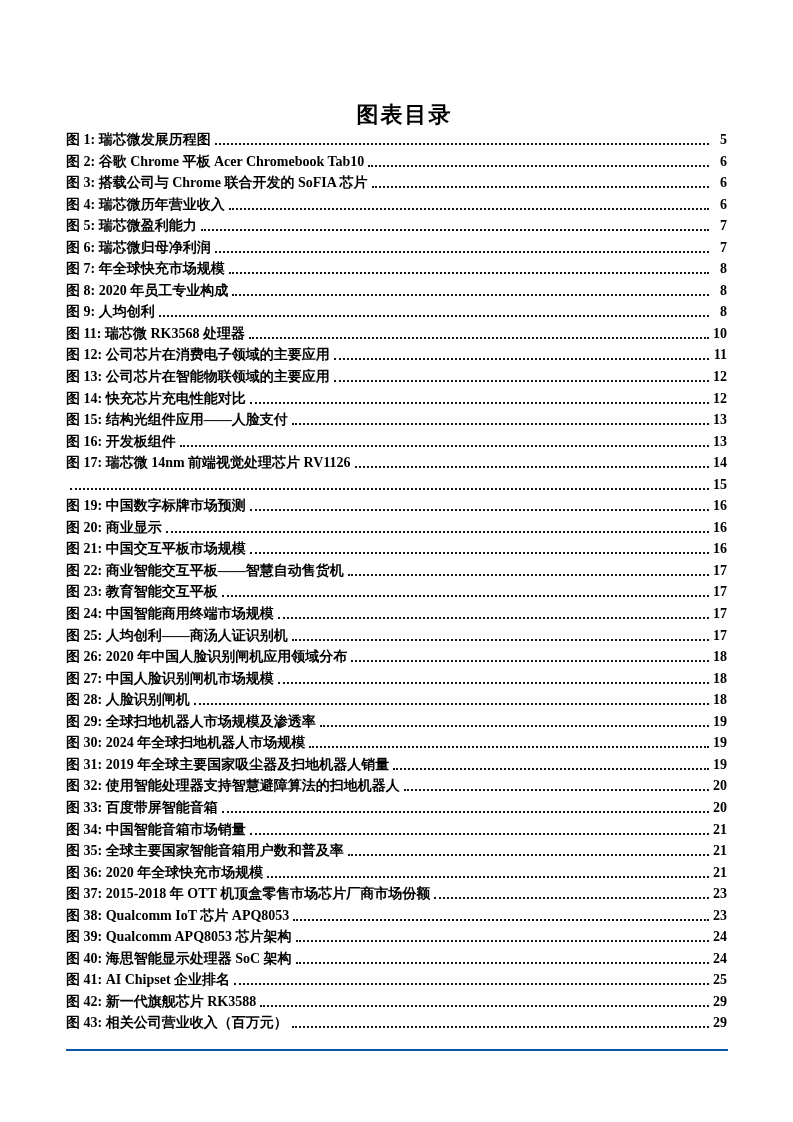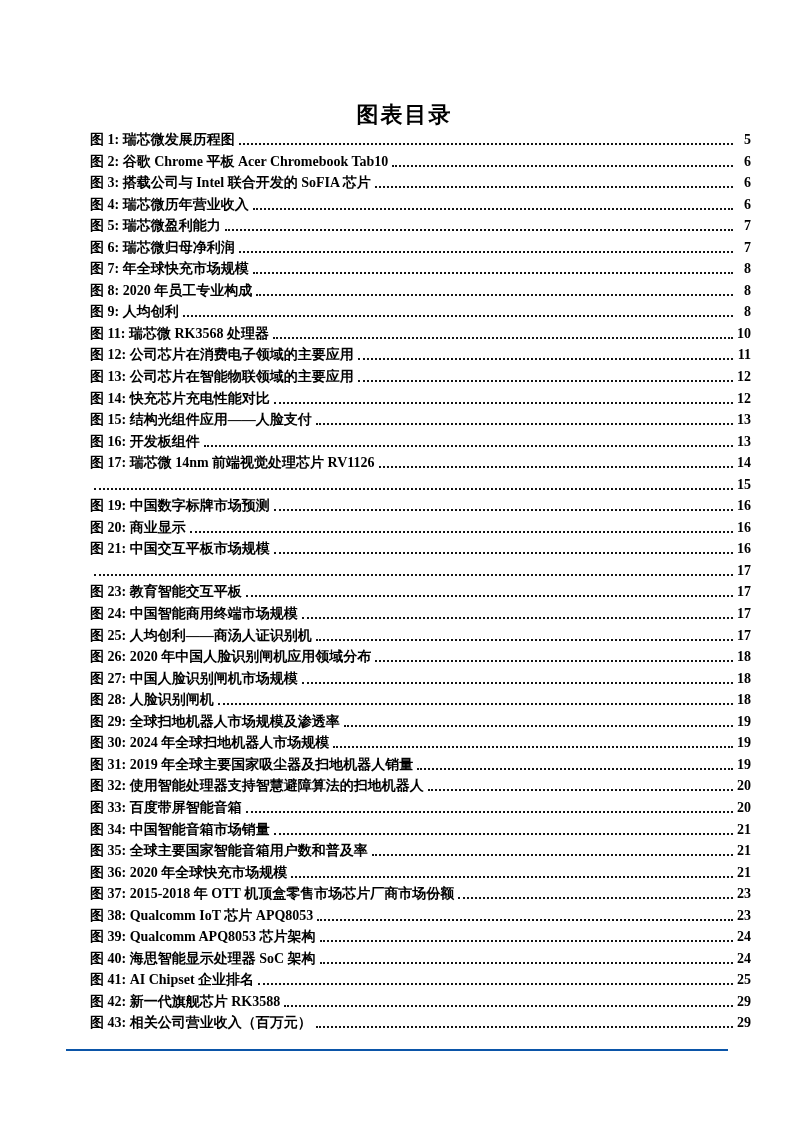--- a/index.html
+++ b/index.html
@@ -24,21 +24,20 @@
   }
   .toc-list {
     position: absolute;
     top: 131px;
     left: 66px;
     width: 661px;
     height: 901px;
     display: flex;
     flex-direction: column;
     justify-content: space-between;
-    margin-left: 24px;
   }
   .toc-row {
     display: flex;
     align-items: flex-end;
     font-size: 14px;
     line-height: 17px;
     cursor: pointer;
   }
   .toc-label { white-space: nowrap; }
   .dot-leader {
@@ -75,21 +74,21 @@
       <span class="toc-page">5</span>
     </div>
 
     <div class="toc-row">
       <span class="toc-label">图 2: 谷歌 Chrome 平板 Acer Chromebook Tab10</span>
       <span class="dot-leader"></span>
       <span class="toc-page">6</span>
     </div>
 
     <div class="toc-row">
-      <span class="toc-label">图 3: 搭载公司与 Intel 联合开发的 SoFIA 芯片</span>
+      <span class="toc-label">图 3: 搭载公司与 Chrome 联合开发的 SoFIA 芯片</span>
       <span class="dot-leader"></span>
       <span class="toc-page">6</span>
     </div>
 
     <div class="toc-row">
       <span class="toc-label">图 4: 瑞芯微历年营业收入</span>
       <span class="dot-leader"></span>
       <span class="toc-page">6</span>
     </div>
 
@@ -183,20 +182,21 @@
       <span class="toc-page">16</span>
     </div>
 
     <div class="toc-row">
       <span class="toc-label">图 21: 中国交互平板市场规模</span>
       <span class="dot-leader"></span>
       <span class="toc-page">16</span>
     </div>
 
     <div class="toc-row">
+      <span class="toc-label">图 22: 商业智能交互平板——智慧自动售货机</span>
       <span class="dot-leader"></span>
       <span class="toc-page">17</span>
     </div>
 
     <div class="toc-row">
       <span class="toc-label">图 23: 教育智能交互平板</span>
       <span class="dot-leader"></span>
       <span class="toc-page">17</span>
     </div>
 

